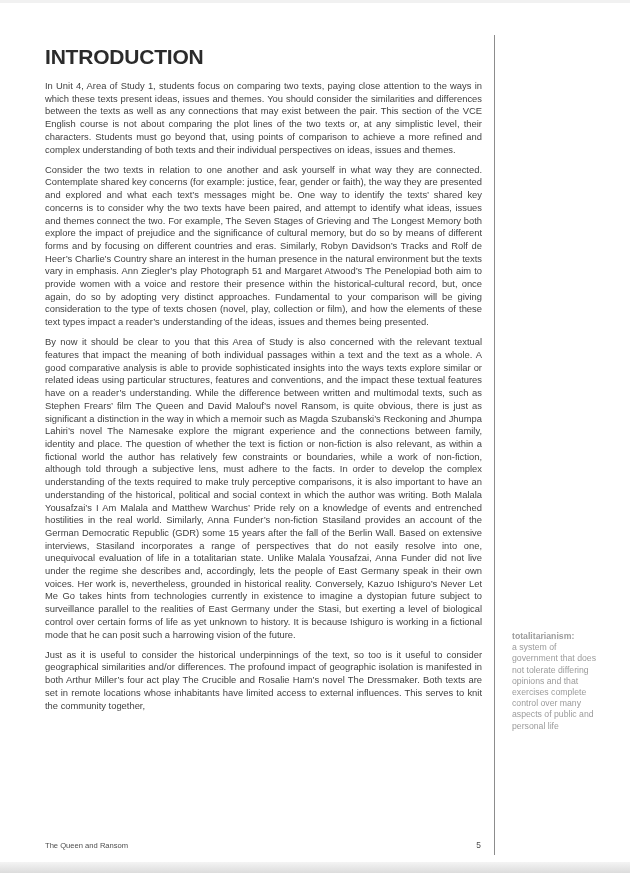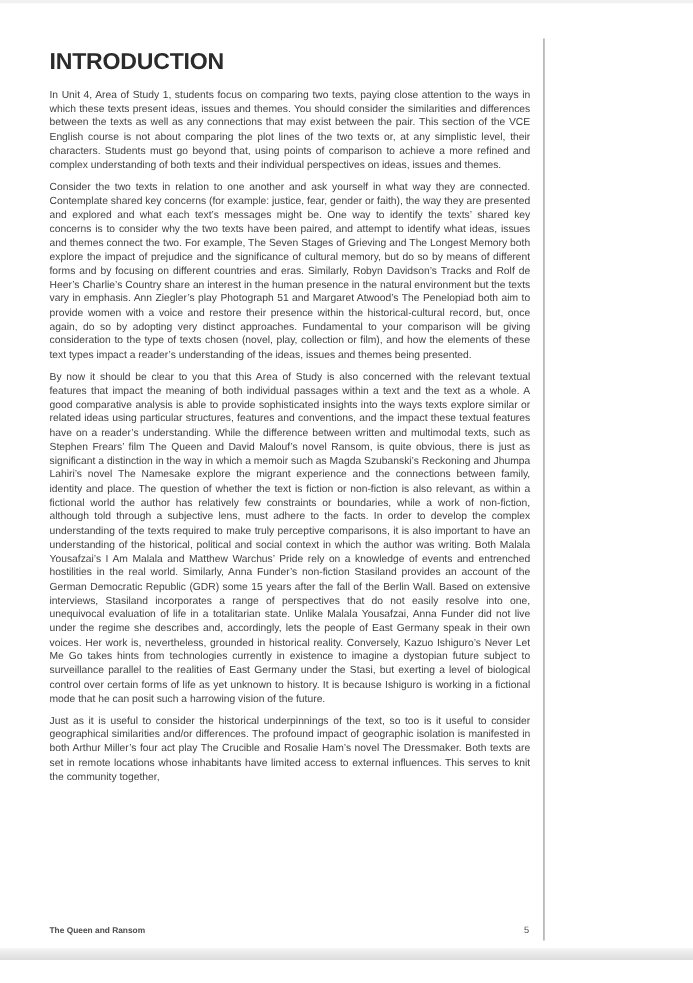--- a/index.html
+++ b/index.html
@@ -39,21 +39,21 @@
   }
   .margin-note {
     position: absolute; left: 512px; top: 631px; width: 88px;
     color: var(--note-color, #9b9b9b);
     font-size: 8.7px; line-height: 11.2px;
     text-align: left;
   }
   .margin-note .term { font-weight: bold; display: block; }
   .footer-book {
     position: absolute; left: 45px; top: 841px;
-    font-size: 7.6px; font-weight: bold;
+    font-size: 7.6px; font-weight: normal;
     color: var(--footer-color, #4d4d4d);
   }
   .footer-page {
     position: absolute; left: 455px; top: 840px; width: 26px;
     font-size: 8.4px; text-align: right;
     color: var(--footer-color, #4d4d4d);
   }
 </style>
 </head>
 <body>
@@ -65,18 +65,22 @@
 
   <div class="body-col">
       <p><span>In Unit 4, Area of Study 1, students focus on comparing two texts, paying close attention to the ways in which these texts present ideas, issues and themes. You should consider the similarities and differences between the texts as well as any connections that may exist between the pair. This section of the VCE English course is not about comparing the plot lines of the two texts or, at any simplistic level, their characters. Students must go beyond that, using points of comparison to achieve a more refined and complex understanding of both texts and their individual perspectives on ideas, issues and themes.</span></p>
       <p><span>Consider the two texts in relation to one another and ask yourself in what way they are connected. Contemplate shared key concerns (for example: justice, fear, gender or faith), the way they are presented and explored and what each text’s messages might be. One way to identify the texts’ shared key concerns is to consider why the two texts have been paired, and attempt to identify what ideas, issues and themes connect the two. For example, </span><span class="it">The Seven Stages of Grieving</span><span> and </span><span class="it">The Longest Memory</span><span> both explore the impact of prejudice and the significance of cultural memory, but do so by means of different forms and by focusing on different countries and eras. Similarly, Robyn Davidson’s </span><span class="it">Tracks</span><span> and Rolf de Heer’s </span><span class="it">Charlie’s Country</span><span> share an interest in the human presence in the natural environment but the texts vary in emphasis. Ann Ziegler’s play </span><span class="it">Photograph 51</span><span> and Margaret Atwood’s </span><span class="it">The Penelopiad</span><span> both aim to provide women with a voice and restore their presence within the historical-cultural record, but, once again, do so by adopting very distinct approaches. Fundamental to your comparison will be giving consideration to the type of texts chosen (novel, play, collection or film), and how the elements of these text types impact a reader’s understanding of the ideas, issues and themes being presented.</span></p>
       <p><span>By now it should be clear to you that this Area of Study is also concerned with the relevant textual features that impact the meaning of both individual passages within a text and the text as a whole. A good comparative analysis is able to provide sophisticated insights into the ways texts explore similar or related ideas using particular structures, features and conventions, and the impact these textual features have on a reader’s understanding. While the difference between written and multimodal texts, such as Stephen Frears’ film </span><span class="it">The Queen</span><span> and David Malouf’s novel </span><span class="it">Ransom</span><span>, is quite obvious, there is just as significant a distinction in the way in which a memoir such as Magda Szubanski’s </span><span class="it">Reckoning</span><span> and Jhumpa Lahiri’s novel </span><span class="it">The Namesake</span><span> explore the migrant experience and the connections between family, identity and place. The question of whether the text is fiction or non-fiction is also relevant, as within a fictional world the author has relatively few constraints or boundaries, while a work of non-fiction, although told through a subjective lens, must adhere to the facts. In order to develop the complex understanding of the texts required to make truly perceptive comparisons, it is also important to have an understanding of the historical, political and social context in which the author was writing. Both Malala Yousafzai’s </span><span class="it">I Am Malala</span><span> and Matthew Warchus’ </span><span class="it">Pride</span><span> rely on a knowledge of events and entrenched hostilities in the real world. Similarly, Anna Funder’s non-fiction </span><span class="it">Stasiland</span><span> provides an account of the German Democratic Republic (GDR) some 15 years after the fall of the Berlin Wall. Based on extensive interviews, </span><span class="it">Stasiland</span><span> incorporates a range of perspectives that do not easily resolve into one, unequivocal evaluation of life in a totalitarian state. Unlike Malala Yousafzai, Anna Funder did not live under the regime she describes and, accordingly, lets the people of East Germany speak in their own voices. Her work is, nevertheless, grounded in historical reality. Conversely, Kazuo Ishiguro’s </span><span class="it">Never Let Me Go</span><span> takes hints from technologies currently in existence to imagine a dystopian future subject to surveillance parallel to the realities of East Germany under the Stasi, but exerting a level of biological control over certain forms of life as yet unknown to history. It is because Ishiguro is working in a fictional mode that he can posit such a harrowing vision of the future.</span></p>
       <p><span>Just as it is useful to consider the historical underpinnings of the text, so too is it useful to consider geographical similarities and/or differences. The profound impact of geographic isolation is manifested in both Arthur Miller’s four act play </span><span class="it">The Crucible</span><span> and Rosalie Ham’s novel </span><span class="it">The Dressmaker</span><span>. Both texts are set in remote locations whose inhabitants have limited access to external influences. This serves to knit the community together,</span></p>
     </div>
 
   <div class="divider"></div>
 
+  <div class="margin-note">
+    <span class="term">totalitarianism:</span>
+    <span class="definition">a system of government that does not tolerate differing opinions and that exercises complete control over many aspects of public and personal life</span>
+  </div>
 
   <div class="footer-book">The Queen and Ransom</div>
   <div class="footer-page">5</div>
 
   <div class="bottom-edge"></div>
 </div>
 
 </body></html>

